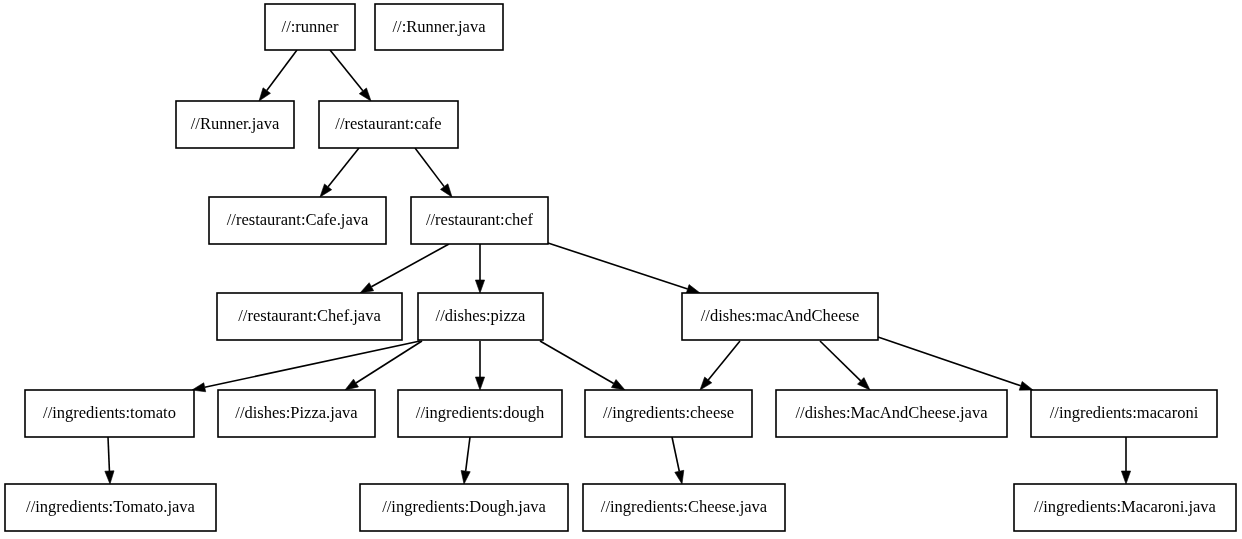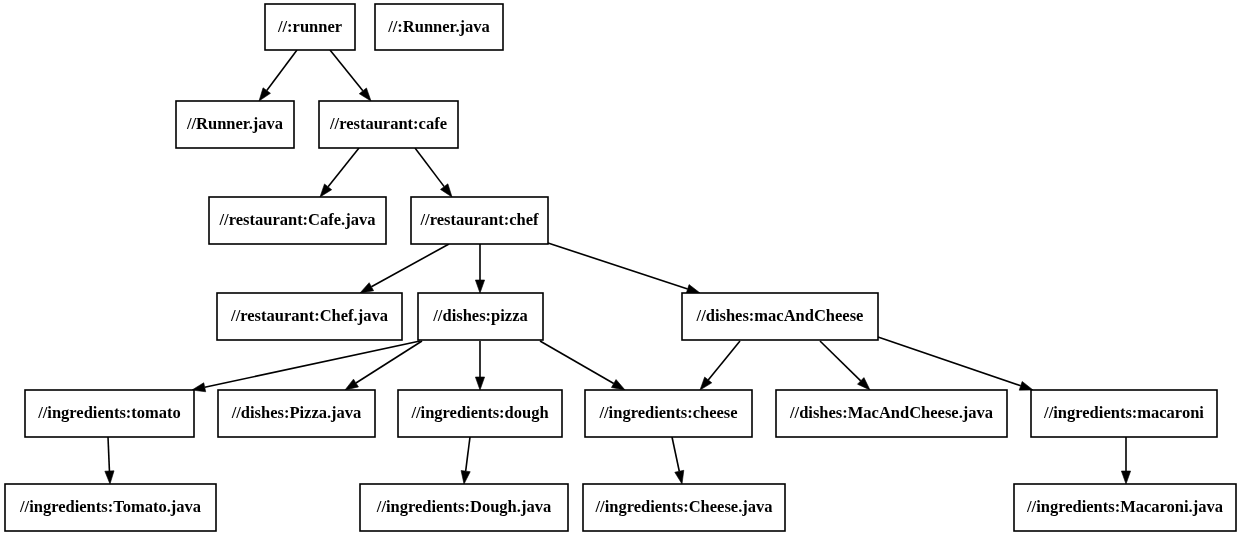--- a/index.html
+++ b/index.html
@@ -7,21 +7,20 @@
     padding: 0;
     background: #ffffff;
   }
   #graph-root {
     position: relative;
     width: 1242px;
     height: 539px;
     background: #ffffff;
     overflow: hidden;
     font-family: "Liberation Serif", "DejaVu Serif", serif;
-    font-weight: bold;
   }
   svg#graph-canvas {
     position: absolute;
     top: 0;
     left: 0;
     width: 1242px;
     height: 539px;
     display: block;
   }
   .node-box {

